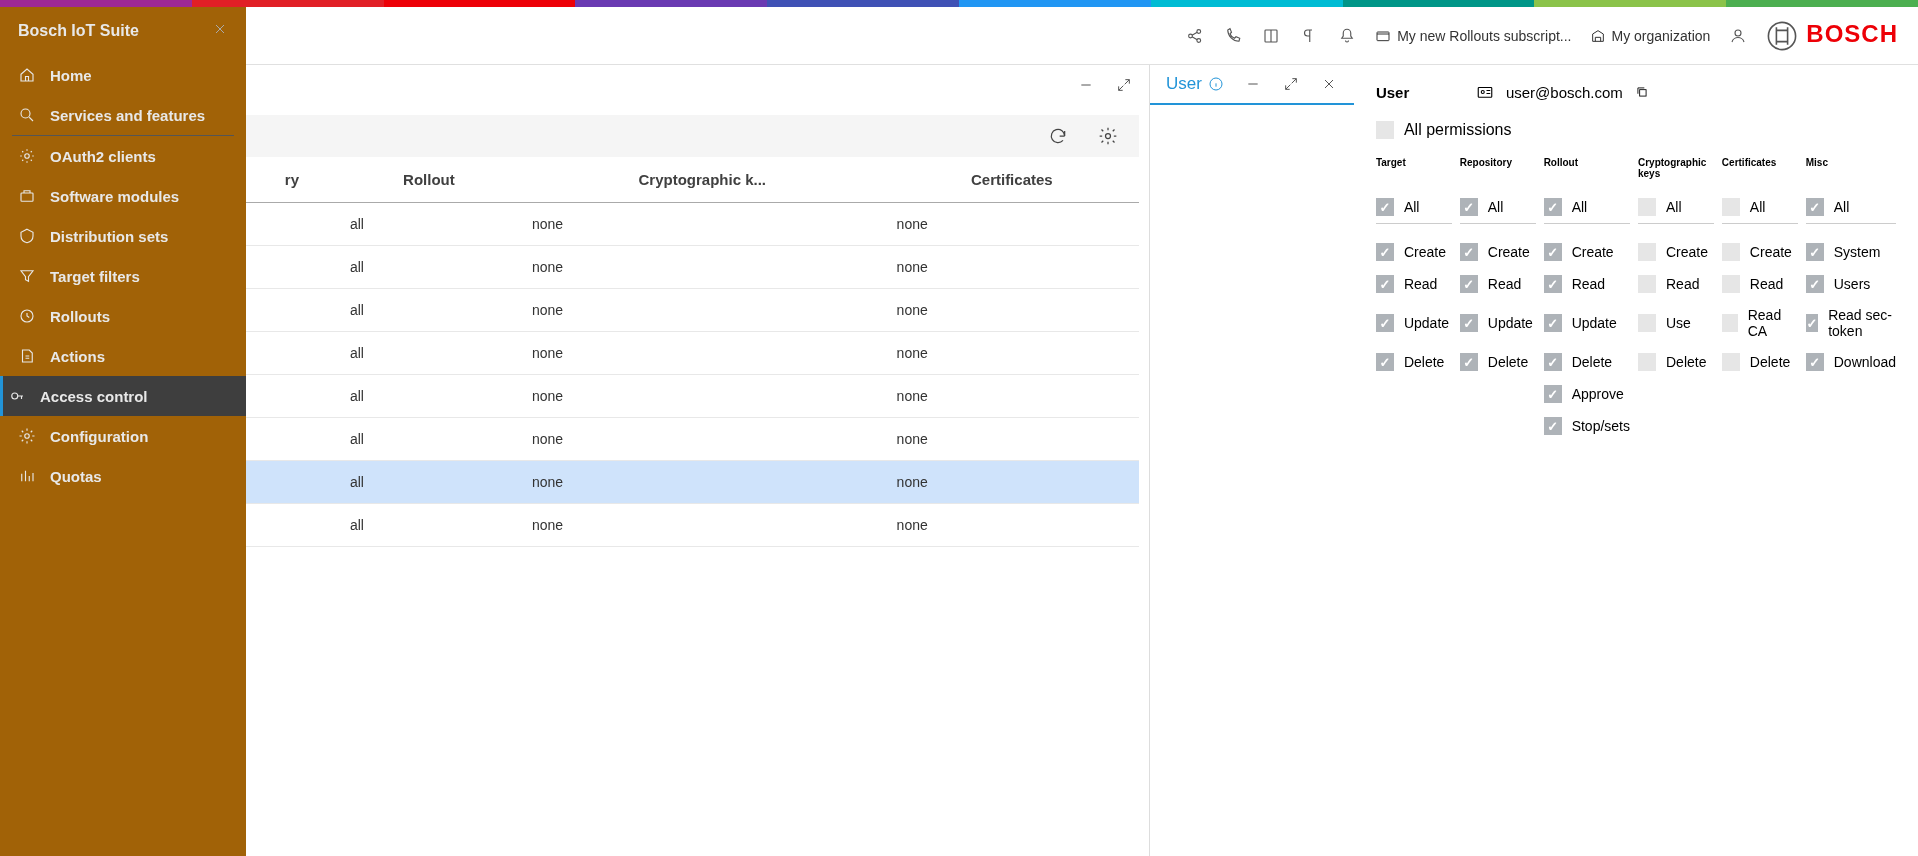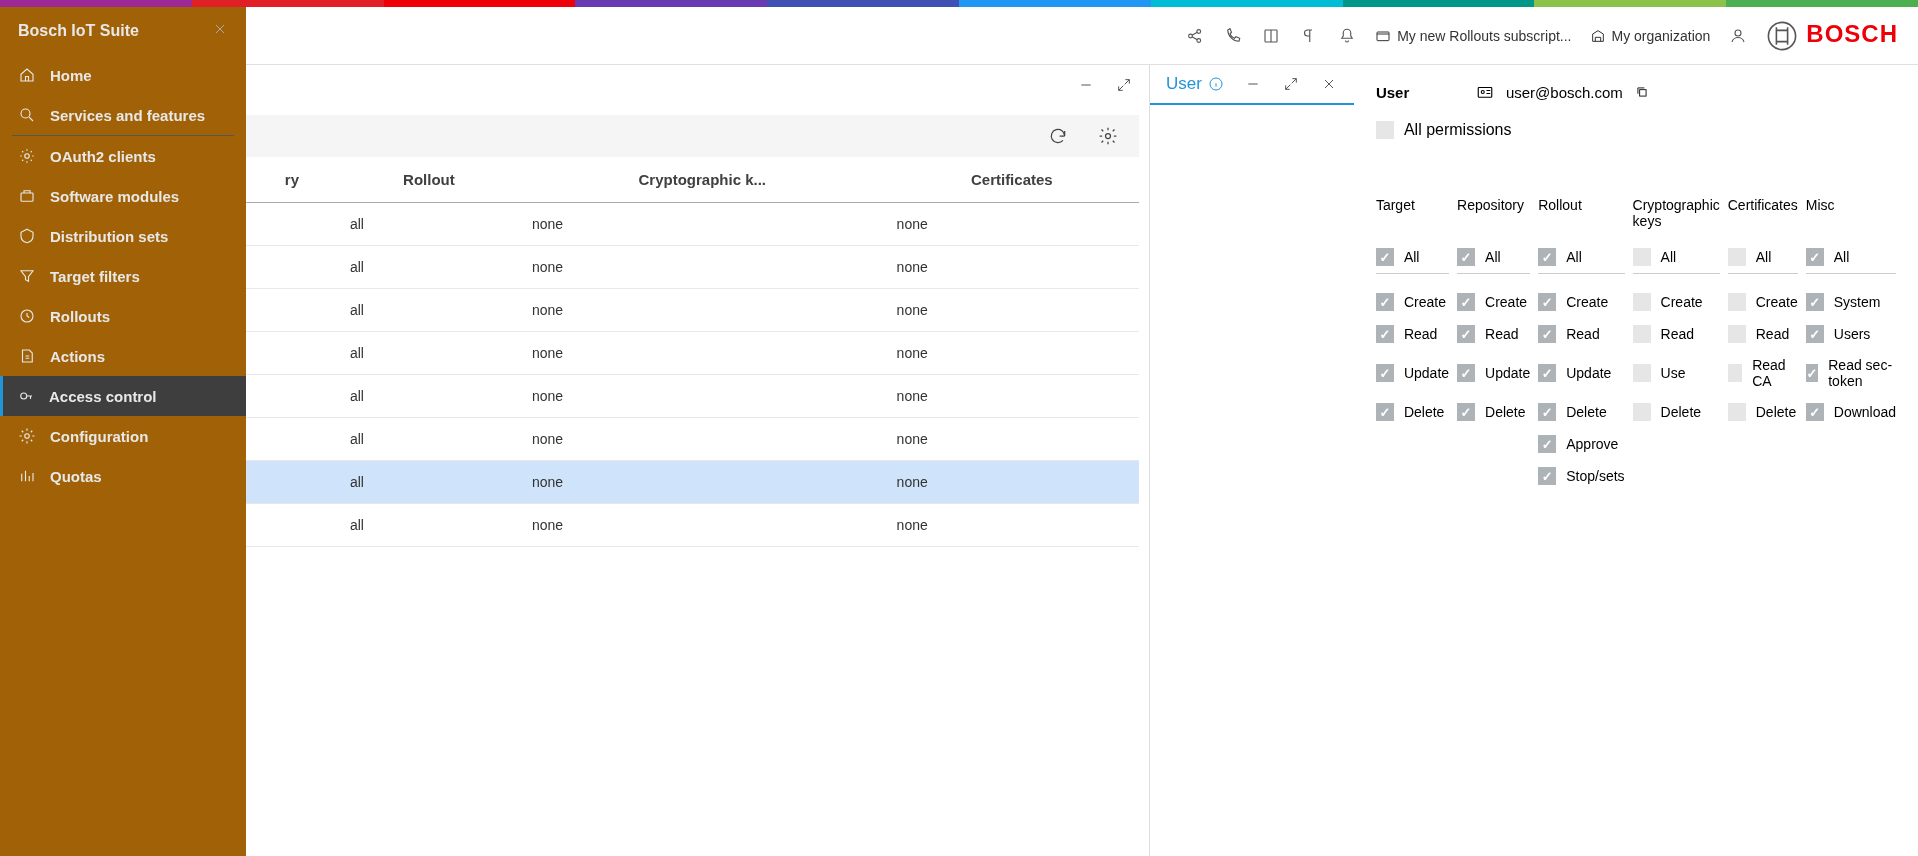--- a/index.html
+++ b/index.html
@@ -12,21 +12,21 @@
 .top-header .icon-btn { display: flex; align-items: center; gap: 6px; color: #333; cursor: pointer; font-size: 14px; }
 .top-header .icon-only { width: 20px; height: 20px; display: flex; align-items: center; justify-content: center; color: #555; cursor: pointer; }
 .bosch-logo { display: flex; gap: 8px; }
 .bosch-logo-text { font-weight: bold; font-size: 24px; color: #ed0007; letter-spacing: 1px; }
 .bosch-logo-icon { width: 32px; height: 32px; }
 
 .sidebar { position: absolute; left: 0; top: 7px; width: 246px; height: calc(100% - 7px); background: #a16207; color: #e8e8e8; z-index: 100; font-weight: bold; }
 .sidebar-header { display: flex; align-items: center; justify-content: space-between; padding: 14px 18px; font-size: 16px; }
 .sidebar-close { cursor: pointer; color: #aaa; }
 .sidebar-item { display: flex; align-items: center; gap: 14px; padding: 11px 18px; font-size: 15px; cursor: pointer; position: relative; }
-.sidebar-item.active { background: #3e3e3e; border-left: 3px solid #2294d8; padding-left: 14px; }
+.sidebar-item.active { background: #3e3e3e; border-left: 3px solid #2294d8; padding-left: 5px; }
 .sidebar-divider { height: 1px; background: #555; margin: 0 12px; }
 .sidebar-icon { width: 18px; height: 18px; display: flex; align-items: center; justify-content: center; }
 
 .main-area { position: absolute; left: 246px; top: 65px; right: 0; bottom: 0; display: flex; }
 .left-panel { flex: 1; border-right: 1px solid #ddd; display: flex; flex-direction: column; min-width: 0; }
 .right-panel { width: 768px; display: flex; flex-direction: row; }
 
 .panel-header { display: flex; align-items: center; justify-content: flex-end; padding: 8px 16px; gap: 20px; height: 40px; }
 .panel-header.with-title { justify-content: space-between; border-bottom: 2px solid #2294d8; }
 .panel-title { display: flex; align-items: center; gap: 6px; color: #2294d8; font-size: 17px; }
@@ -47,21 +47,21 @@
 .user-label { font-weight: 600; font-size: 15px; width: 60px; }
 .user-value { display: flex; align-items: center; gap: 12px; font-size: 15px; }
 .perm-heading { font-weight: 700; font-size: 17px; margin-bottom: 14px; }
 
 .checkbox-row { display: flex; align-items: center; gap: 10px; margin-bottom: 18px; }
 .fake-checkbox { width: 18px; height: 18px; background: #e6e6e6; display: flex; align-items: center; justify-content: center; cursor: pointer; }
 .fake-checkbox.checked { background: #aeb3b8; }
 .fake-checkbox.checked::after { content: "✓"; color: #fff; font-size: 13px; font-weight: bold; }
 
 .perm-grid { display: grid; grid-template-columns: repeat(6, 1fr); gap: 0 8px; }
-.perm-col-header { font-weight: 400; font-size: 14px; padding-bottom: 12px; margin-top: 40px; }
+.perm-col-header { font-weight: 700; font-size: 10px; padding-bottom: 12px; }
 .perm-all-row { padding-bottom: 12px; border-bottom: 1px solid #ccc; margin-bottom: 12px; }
 .perm-item { display: flex; align-items: center; gap: 10px; font-size: 14px; padding: 7px 0; }
 
 svg { stroke: currentColor; fill: none; stroke-width: 1.5; }
 </style>
 </head>
 <body>
 
 <div class="rainbow-bar">
     <div style="background: rgb(158, 40, 150);"></div>

